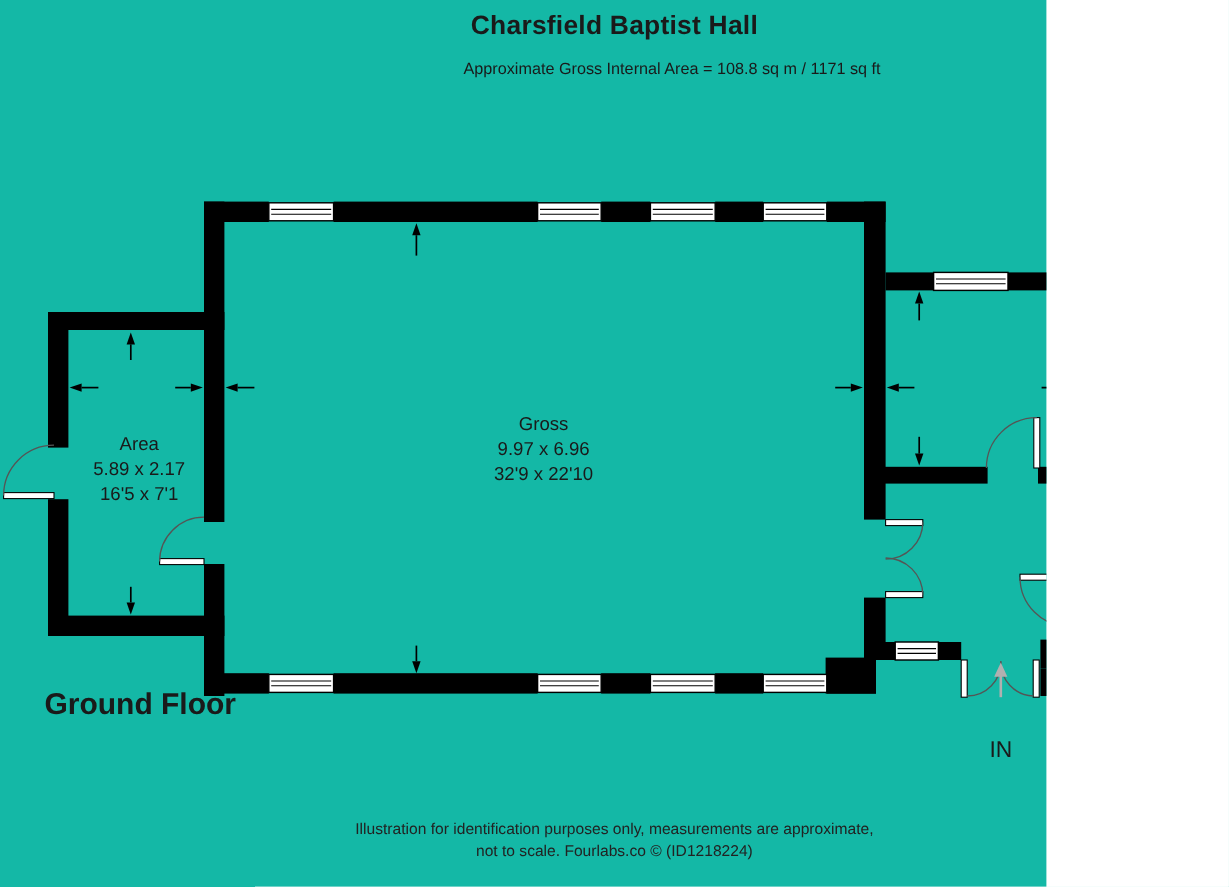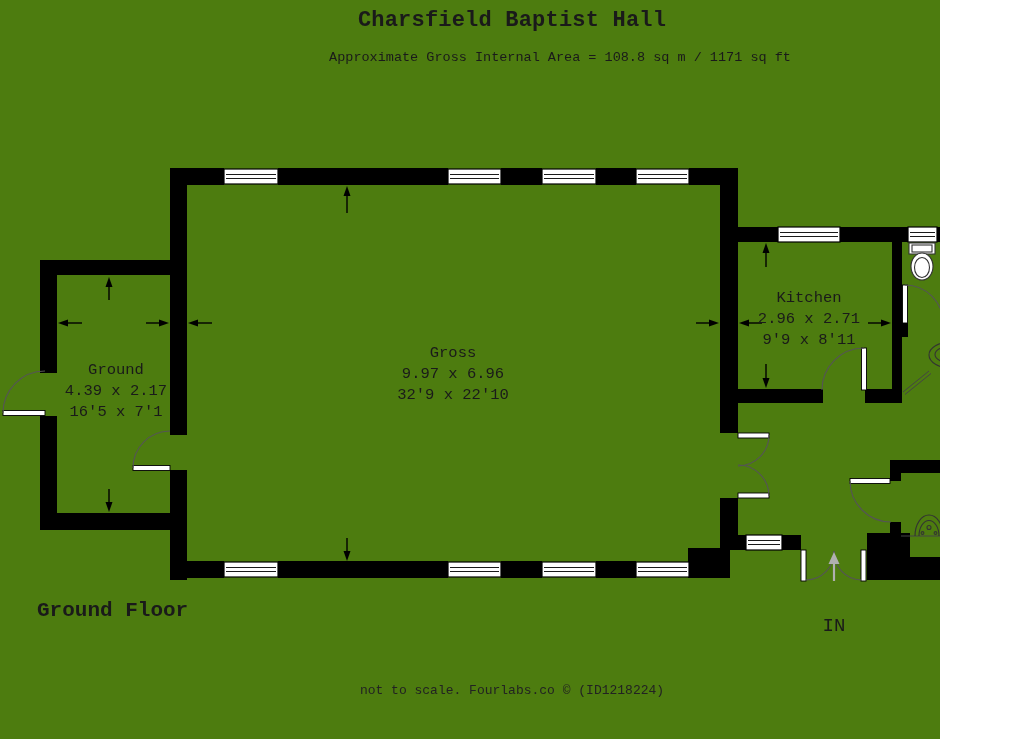--- a/index.html
+++ b/index.html
@@ -1,22 +1,22 @@
 <!DOCTYPE html>
 <html><head>
 <meta charset="utf-8">
 <style>
   html,body{margin:0;padding:0;background:#ffffff;}
-  .canvas{position:relative;width:940px;height:739px;background:#4d7c0f;overflow:hidden;
-          font-family:Liberation Mono, monospace;color:#1a1a1a;}
+  .canvas{position:relative;width:872px;height:739px;background:#14b8a6;overflow:hidden;
+          font-family:Liberation Sans, sans-serif;color:#1a1a1a;}
   .abs{position:absolute;}
   .ttl{top:8px;left:0;width:1024px;text-align:center;font-size:22px;font-weight:bold;letter-spacing:.2px;}
   .sub{top:50px;left:0;width:1024px;text-align:center;font-size:13.5px;margin-left:48px;}
   .room-label{text-align:center;font-size:15.5px;line-height:21px;white-space:nowrap;}
-  .floor-lbl{top:599px;left:37px;font-size:21px;font-weight:bold;}
+  .floor-lbl{top:573px;left:37px;font-size:25px;font-weight:bold;}
   .in-lbl{top:583px;left:806px;width:56px;text-align:center;font-size:19px;margin-top:32px;}
   .footer{top:682px;left:0;width:1024px;text-align:center;font-size:13px;line-height:17.5px;color:#222;}
   svg{position:absolute;top:0;left:0;}
   .w{fill:#000000;}
   .win{fill:#ffffff;stroke:#000000;stroke-width:1.2;}
   .wl{stroke:#000000;stroke-width:0.9;fill:none;}
   .leaf{fill:#ffffff;stroke:#000000;stroke-width:0.9;}
   .arc{fill:none;stroke:#555555;stroke-width:1.1;}
   .arr{stroke:#000000;stroke-width:1.4;}
   .arrh{fill:#000000;}
@@ -239,37 +239,33 @@
       <ellipse class="fixn" cx="977" cy="516.5" rx="9" ry="7.5"></ellipse>
     </g>
 
     <g>
       <line class="inarr" x1="834" y1="581" x2="834" y2="563"></line>
       <polygon class="inarrh" points="834,552 828.5,564 839.5,564"></polygon>
     </g>
   </svg>
 
   <div class="abs room-label" style="left:43px;top:360px;width:146px;">
-    <div>Ground</div>
-    <div>4.39 x 2.17</div>
+    <div>Area</div>
+    <div>5.89 x 2.17</div>
     <div>16'5 x 7'1</div>
   </div>
 
   <div class="abs room-label" style="left:373px;top:343px;width:160px;">
     <div>Gross</div>
     <div>9.97 x 6.96</div>
     <div>32'9 x 22'10</div>
   </div>
 
-  <div class="abs room-label" style="left:733px;top:288px;width:152px;">
-    <div>Kitchen</div>
-    <div>2.96 x 2.71</div>
-    <div>9'9 x 8'11</div>
-  </div>
 
   <div class="abs floor-lbl">Ground Floor</div>
   <div class="abs in-lbl">IN</div>
 
   <div class="abs footer">
+    <div>Illustration for identification purposes only, measurements are approximate,</div>
     <div>not to scale. Fourlabs.co © (ID1218224)</div>
   </div>
 
 </div>
 
 </body></html>

